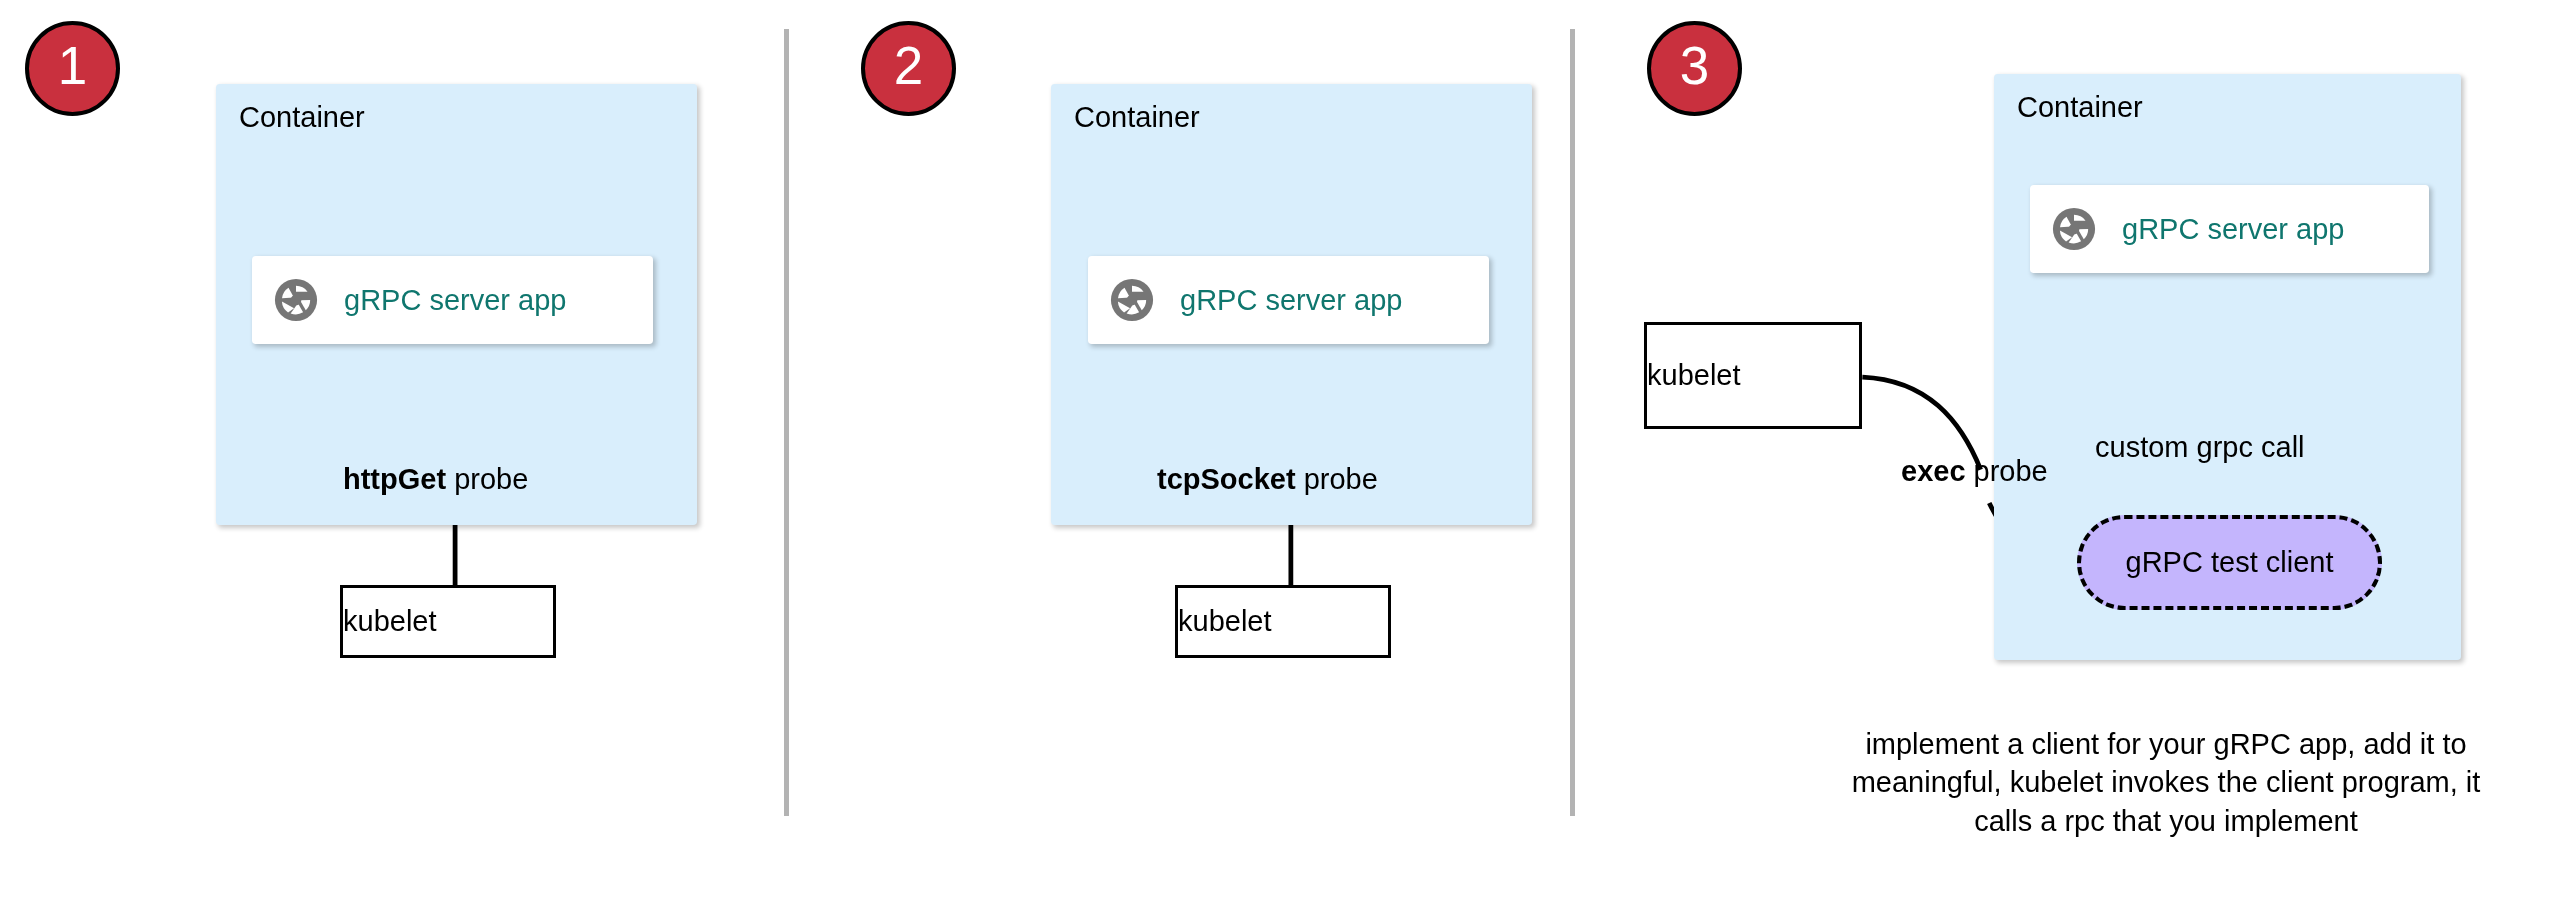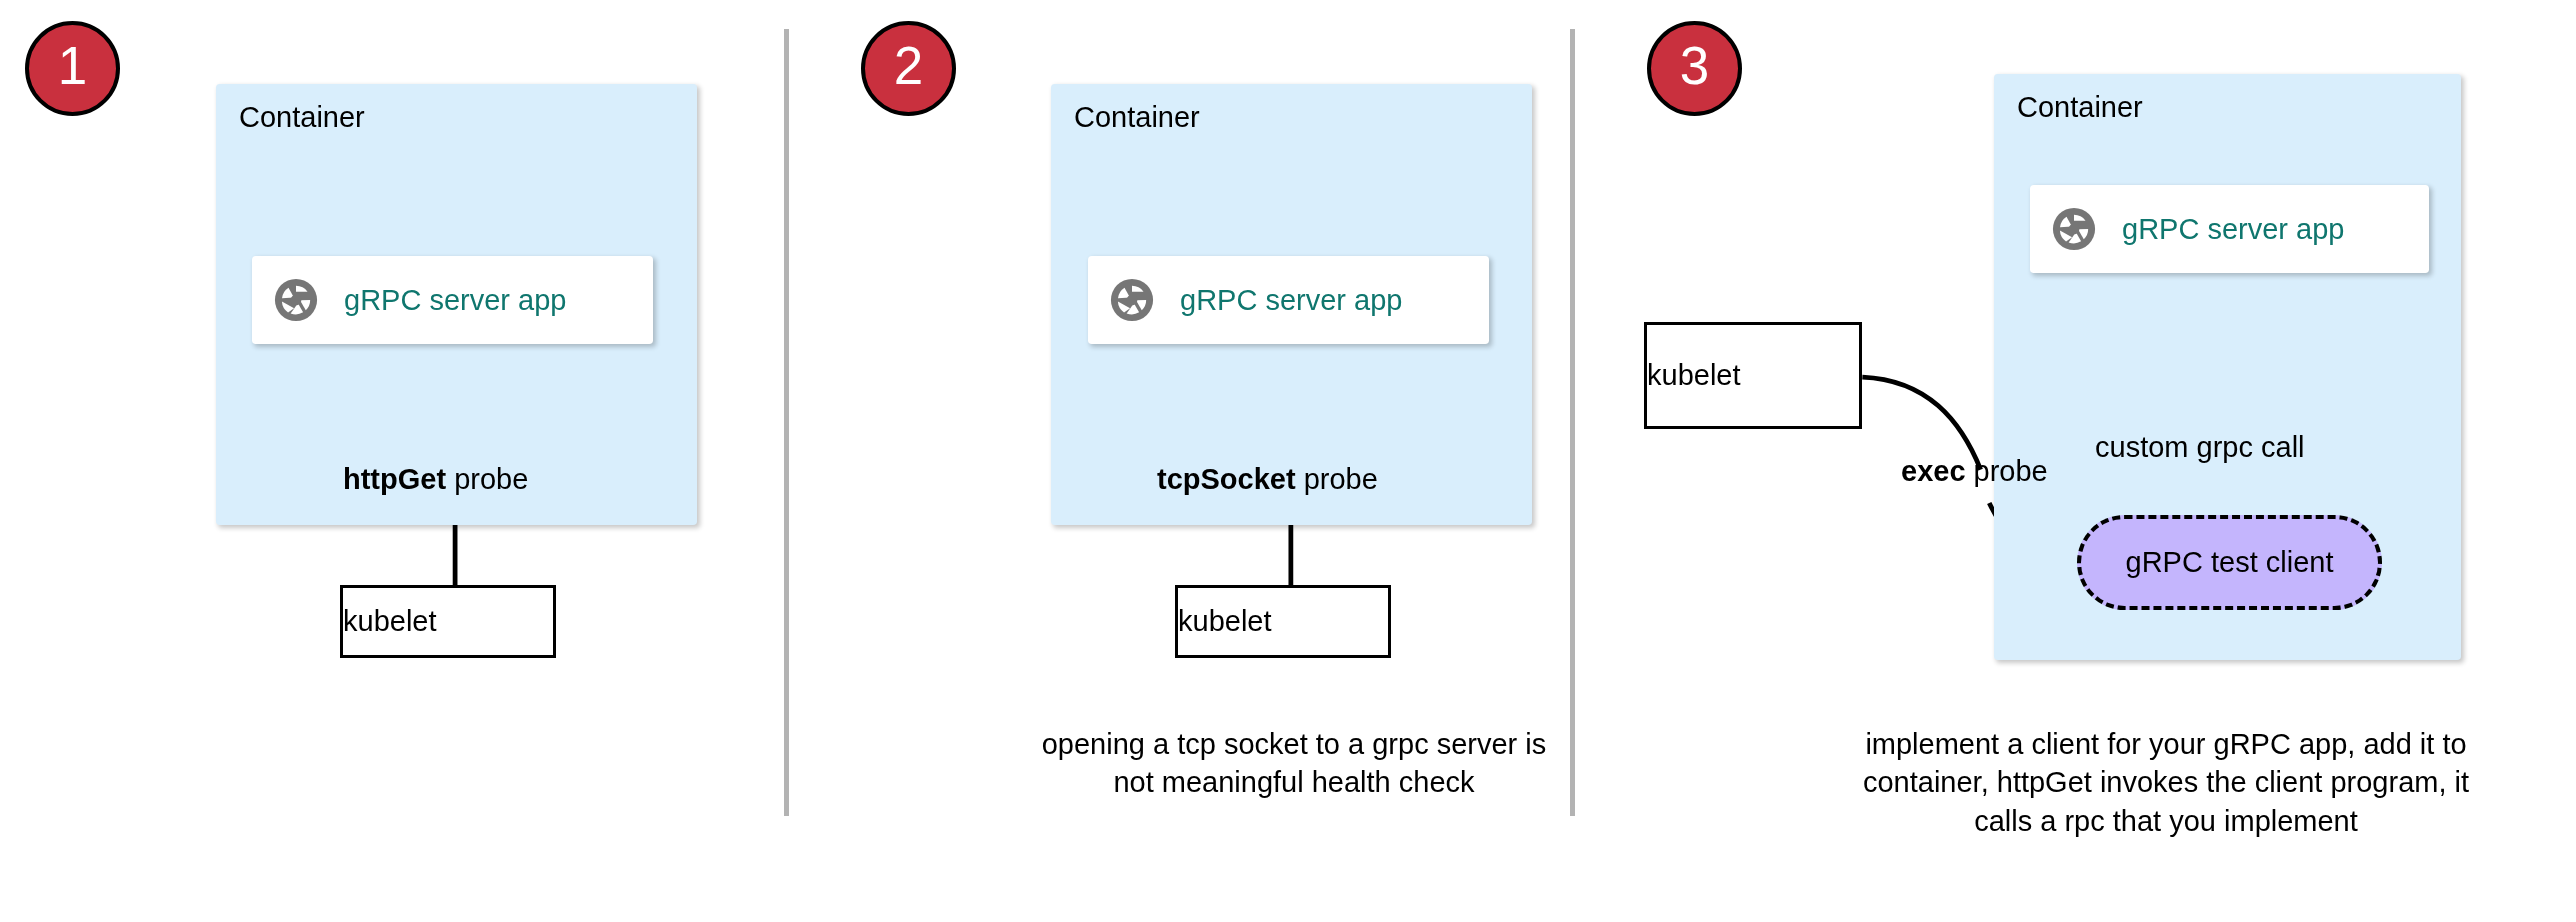--- a/index.html
+++ b/index.html
@@ -246,21 +246,20 @@
   </div>
 
   <div class="edge-label" style="left:1157px; top:463px;">
     <b>tcpSocket</b><span> probe</span>
   </div>
 
   <div class="kubelet-box" style="left:1175px; top:585px; width:216px; height:73px;">
     <span class="kubelet-label">kubelet</span>
   </div>
 
-  <div class="caption" style="left:1027px; top:725px; width:534px;">opening a tcp socket to a grpc server is not meaningful health check</div>
 
   <div class="badge" style="left:1647px; top:21px;">
     <span class="badge-num">3</span>
   </div>
 
   <div class="container-box" style="left:1994px; top:74px; width:467px; height:586px;">
     <span class="container-label">Container</span>
   </div>
 
   <div class="app-card" style="left:2030px; top:185px; width:399px; height:88px;">
@@ -287,16 +286,16 @@
   <div class="edge-label" style="left:1901px; top:455px;">
     <b>exec</b><span> probe</span>
   </div>
 
   <div class="edge-label" style="left:2095px; top:431px;">custom grpc call</div>
 
   <div class="dashed-pill" style="left:2077px; top:515px; width:305px; height:95px;">
     <span class="dashed-pill-label">gRPC test client</span>
   </div>
 
-  <div class="caption" style="left:1851px; top:725px; width:630px;">implement a client for your gRPC app, add it to container, httpGet invokes the client program, it calls a rpc that you implement</div>
+  <div class="caption" style="left:1851px; top:725px; width:630px;">implement a client for your gRPC app, add it to meaningful, kubelet invokes the client program, it calls a rpc that you implement</div>
 
 </div>
 
 
 </body></html>

